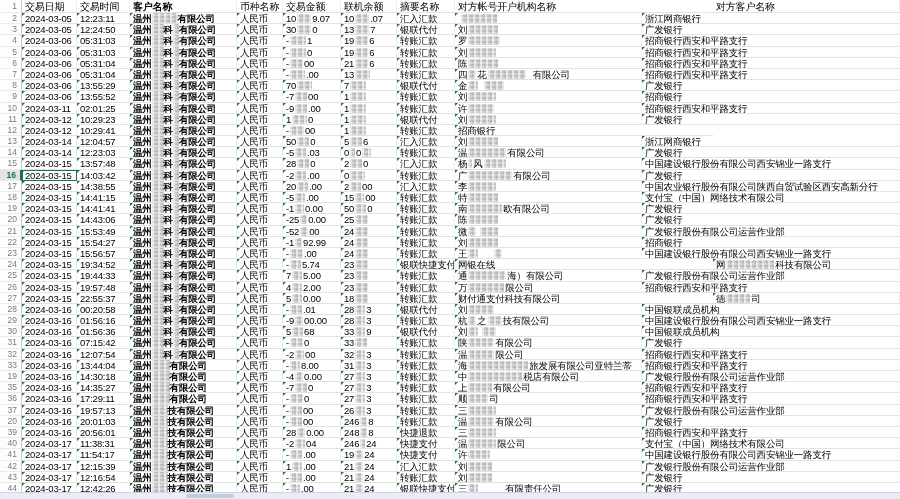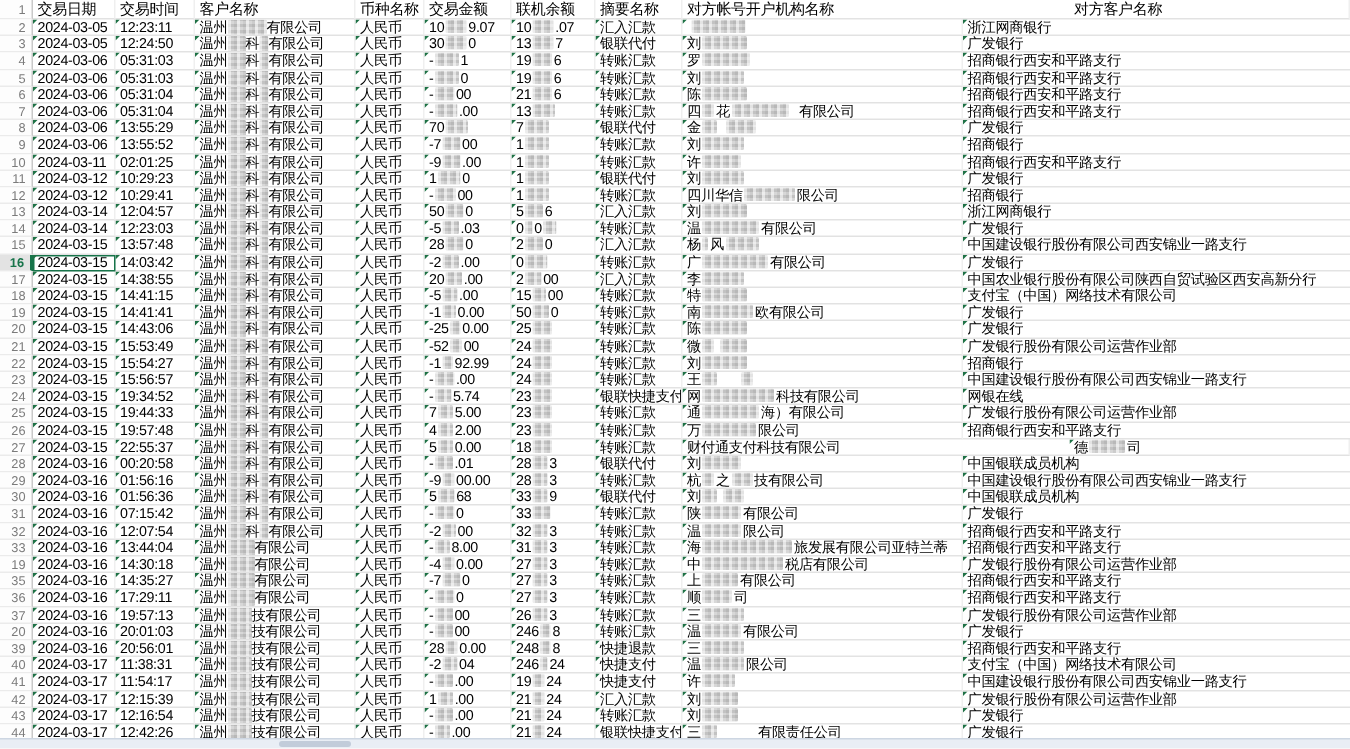--- a/index.html
+++ b/index.html
@@ -19,21 +19,21 @@
   .hdr .cell{font-size:10px;line-height:13px;border-bottom:1px solid rgba(100,100,100,0.18);}
   .rownum{
     flex:none;width:22px;box-sizing:border-box;overflow:hidden;
     color:#7b7b7b;font-size:8.5px;line-height:11px;text-align:right;padding-right:4px;
     background:#fdfdfd;border-right:1px solid #c9c9c9;border-bottom:1px solid #ebebeb;
   }
   .hdr .rownum{line-height:13px;}
   .rownum.sel{background:#e3e3e3;color:#17744a;font-weight:bold;border-right:2px solid #17744a;}
   .w-date{width:55px;flex:none;}
   .w-time{width:53px;flex:none;}
-  .w-cust{width:107px;flex:none;}
+  .w-cust{width:107px;flex:none;font-weight:bold;}
   .w-cur{width:46px;flex:none;}
   .w-amt{width:58px;flex:none;}
   .w-bal{width:56px;flex:none;}
   .w-sum{width:58px;flex:none;}
   .w-cp{width:187px;flex:none;}
   .w-inst{width:258px;flex:none;border-right:none;}
   .tri::before{
     content:"";position:absolute;top:0;left:0;width:0;height:0;
     border-top:3.5px solid #1e7145;border-right:3.5px solid transparent;
   }
@@ -193,21 +193,20 @@
       </div>
       <div class="row">
         <div class="rownum">12</div>
         <div class="cell tri w-date">2024-03-12</div>
         <div class="cell tri w-time">10:29:41</div>
         <div class="cell tri w-cust cust-cell"><span class="tx">温州</span><span class="rd" style="width: 12px;"></span><span class="tx">科</span><span class="rd" style="width: 6px;"></span><span class="tx">有限公司</span></div>
         <div class="cell tri w-cur">人民币</div>
         <div class="cell tri w-amt"><span class="tx">-</span><span class="rd" style="width: 14px;"></span><span class="tx">00</span></div>
         <div class="cell tri w-bal"><span class="tx">1</span><span class="rd" style="width: 16px;"></span></div>
         <div class="cell tri w-sum">转账汇款</div>
-        <div class="cell tri w-cp"><span class="tx">四川华信</span><span class="rd" style="width: 34px;"></span><span class="tx">限公司</span></div>
         <div class="cell tri w-inst">招商银行</div>
       </div>
       <div class="row">
         <div class="rownum">13</div>
         <div class="cell tri w-date">2024-03-14</div>
         <div class="cell tri w-time">12:04:57</div>
         <div class="cell tri w-cust cust-cell"><span class="tx">温州</span><span class="rd" style="width: 12px;"></span><span class="tx">科</span><span class="rd" style="width: 6px;"></span><span class="tx">有限公司</span></div>
         <div class="cell tri w-cur">人民币</div>
         <div class="cell tri w-amt"><span class="tx">50</span><span class="rd" style="width: 12px;"></span><span class="tx">0</span></div>
         <div class="cell tri w-bal"><span class="tx">5</span><span class="rd" style="width: 12px;"></span><span class="tx">6</span></div>
@@ -337,22 +336,22 @@
       </div>
       <div class="row">
         <div class="rownum">24</div>
         <div class="cell tri w-date">2024-03-15</div>
         <div class="cell tri w-time">19:34:52</div>
         <div class="cell tri w-cust cust-cell"><span class="tx">温州</span><span class="rd" style="width: 12px;"></span><span class="tx">科</span><span class="rd" style="width: 6px;"></span><span class="tx">有限公司</span></div>
         <div class="cell tri w-cur">人民币</div>
         <div class="cell tri w-amt"><span class="tx">-</span><span class="rd" style="width: 11px;"></span><span class="tx">5.74</span></div>
         <div class="cell tri w-bal"><span class="tx">23</span><span class="rd" style="width: 13px;"></span></div>
         <div class="cell tri w-sum">银联快捷支付</div>
+        <div class="cell tri w-inst">网银在线</div>
         <div class="cell tri w-cp"><span class="tx">网</span><span class="rd" style="width: 48px;"></span><span class="tx">科技有限公司</span></div>
-        <div class="cell tri w-inst">网银在线</div>
       </div>
       <div class="row">
         <div class="rownum">25</div>
         <div class="cell tri w-date">2024-03-15</div>
         <div class="cell tri w-time">19:44:33</div>
         <div class="cell tri w-cust cust-cell"><span class="tx">温州</span><span class="rd" style="width: 12px;"></span><span class="tx">科</span><span class="rd" style="width: 6px;"></span><span class="tx">有限公司</span></div>
         <div class="cell tri w-cur">人民币</div>
         <div class="cell tri w-amt"><span class="tx">7</span><span class="rd" style="width: 10px;"></span><span class="tx">5.00</span></div>
         <div class="cell tri w-bal"><span class="tx">23</span><span class="rd" style="width: 13px;"></span></div>
         <div class="cell tri w-sum">转账汇款</div>

